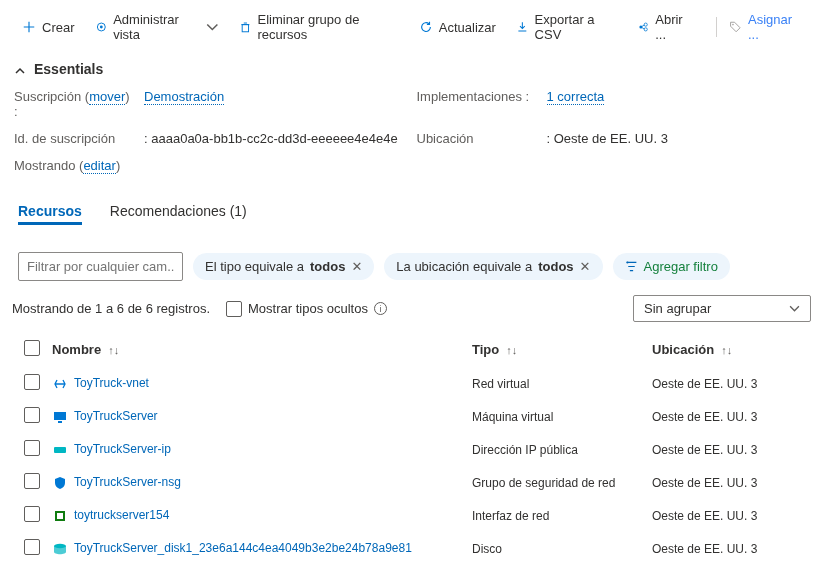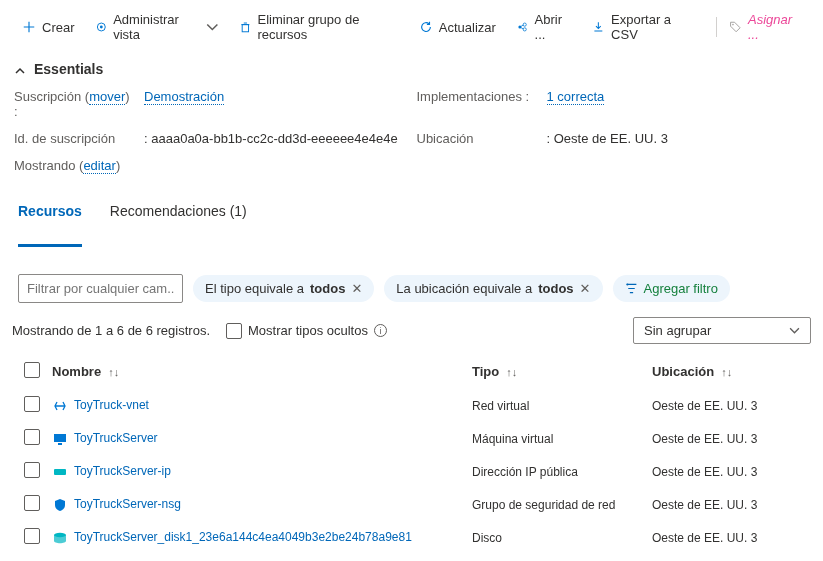--- a/index.html
+++ b/index.html
@@ -1,26 +1,26 @@
 <!DOCTYPE html>
 <html><head>
 <meta charset="utf-8">
 <style>
 * { box-sizing: border-box; margin: 0; padding: 0; }
 body { font-family: "Segoe UI", Arial, sans-serif; font-size: 13px; color: #323130; background: #fff; width: 823px; }
 .toolbar { display: flex; align-items: center; padding: 8px 14px; gap: 4px; border-bottom: 1px solid transparent; }
 .tbtn { display: inline-flex; align-items: center; gap: 6px; padding: 4px 8px; cursor: pointer; font-size: 13px; color: #323130; border-radius: 2px; }
-.tbtn.disabled { color: #ec4899; cursor: default; font-style: italic; }
+.tbtn.disabled { color: #3b82f6; cursor: default; }
 .tbtn svg { width: 14px; height: 14px; }
 .essentials-hdr { display: flex; align-items: flex-end; padding: 6px 14px; gap: 8px; font-weight: 600; font-size: 14px; cursor: pointer; }
 .ess-grid { padding: 6px 14px 10px; display: grid; grid-template-columns: 120px 1fr 120px 1fr; row-gap: 12px; column-gap: 10px; font-size: 13px; }
 .label { color: #605e5c; }
 .link { color: #0067b8; text-decoration: none; border-bottom: 1px dotted #0067b8; cursor: pointer; }
 .tabs { display: flex; gap: 28px; padding: 20px 18px 0; border-bottom: 1px solid transparent; }
-.tab { padding-bottom: 25px; font-size: 14px; cursor: pointer; color: #323130; }
+.tab { padding-bottom: 3px; font-size: 14px; cursor: pointer; color: #323130; }
 .tab.active { color: #0067b8; border-bottom: 3px solid #0067b8; font-weight: 600; }
 .filters { display: flex; gap: 10px; align-items: center; padding: 26px 18px 10px; }
 .search { border: 1px solid #8a8886; padding: 6px 8px; width: 165px; font-size: 13px; color: #605e5c; border-radius: 2px; }
 .pill { background: #edf5fc; border-radius: 14px; padding: 6px 12px; font-size: 13px; color: #323130; display: inline-flex; align-items: center; gap: 6px; }
 .pill .x { color: #605e5c; cursor: pointer; }
 .addf { color: #15803d; }
 .meta-row { display: flex; align-items: center; justify-content: space-between; padding: 4px 12px 10px; font-size: 13px; }
 .meta-left { display: flex; align-items: center; gap: 16px; }
 .chk { width: 16px; height: 16px; border: 1px solid #605e5c; border-radius: 2px; display: inline-block; }
 .info-ic { border: 1px solid #605e5c; border-radius: 50%; width: 13px; height: 13px; display: inline-flex; align-items: center; justify-content: center; font-size: 9px; color: #605e5c; }
@@ -64,32 +64,32 @@
   </div>
   <div class="tbtn">
     <svg viewBox="0 0 16 16">
         <path d="M13 8a5 5 0 1 1-1.5-3.5" fill="none" stroke="#0078d4" stroke-width="1.3"></path>
         <path d="M12 2v3h-3" fill="none" stroke="#0078d4" stroke-width="1.3"></path>
       </svg>
     <span>Actualizar</span>
   </div>
   <div class="tbtn">
     <svg viewBox="0 0 16 16">
+        <path d="M8 2v8M5 7l3 3 3-3M3 13h10" stroke="#0078d4" fill="none" stroke-width="1.3"></path>
+      </svg>
+    <span>Exportar a CSV</span>
+  </div>
+  <div class="tbtn">
+    <svg viewBox="0 0 16 16">
         <circle cx="5" cy="8" r="2" fill="#0078d4"></circle>
         <circle cx="11" cy="5" r="2" fill="none" stroke="#0078d4"></circle>
         <circle cx="11" cy="11" r="2" fill="none" stroke="#0078d4"></circle>
         <path d="M6.5 7l3-1.5M6.5 9l3 1.5" stroke="#0078d4"></path>
       </svg>
     <span>Abrir ...</span>
-  </div>
-  <div class="tbtn">
-    <svg viewBox="0 0 16 16">
-        <path d="M8 2v8M5 7l3 3 3-3M3 13h10" stroke="#0078d4" fill="none" stroke-width="1.3"></path>
-      </svg>
-    <span>Exportar a CSV</span>
   </div>
   <div style="width:8px"></div>
   <div style="width:1px;height:20px;background:#d2d0ce"></div>
   <div class="tbtn disabled">
     <svg viewBox="0 0 16 16">
         <path d="M2 2h5l7 7-5 5-7-7z" fill="none" stroke="#a19f9d" stroke-width="1.2"></path>
         <circle cx="5" cy="5" r="1" fill="#a19f9d"></circle>
       </svg>
     <span>Asignar ...</span>
   </div>
@@ -213,20 +213,31 @@
               <path d="M8 2l5 2v4c0 3-2 5-5 6-3-1-5-3-5-6V4z" fill="#0078d4"></path>
             </svg>
           </span><span class="rname">ToyTruckServer-nsg</span></td>
     <td>Grupo de seguridad de red</td>
     <td>Oeste de EE. UU. 3</td>
       </tr>
       <tr>
     <td><span class="chk"></span></td>
     <td><span class="ric">
             <svg viewBox="0 0 16 16" width="16" height="16">
+              <rect x="3" y="3" width="10" height="10" fill="#107c10"></rect>
+              <rect x="5" y="5" width="6" height="6" fill="#fff"></rect>
+            </svg>
+          </span><span class="rname">toytruckserver154</span></td>
+    <td>Interfaz de red</td>
+    <td>Oeste de EE. UU. 3</td>
+      </tr>
+      <tr>
+    <td><span class="chk"></span></td>
+    <td><span class="ric">
+            <svg viewBox="0 0 16 16" width="16" height="16">
               <ellipse cx="8" cy="5" rx="6" ry="2.2" fill="#00b7c3"></ellipse>
               <path d="M2 5v6c0 1.2 2.7 2.2 6 2.2s6-1 6-2.2V5" fill="#00b7c3" opacity="0.7"></path>
             </svg>
           </span><span class="rname">ToyTruckServer_disk1_23e6a144c4ea4049b3e2be24b78a9e81</span></td>
     <td>Disco</td>
     <td>Oeste de EE. UU. 3</td>
       </tr>
     </tbody>
 </table>
 

